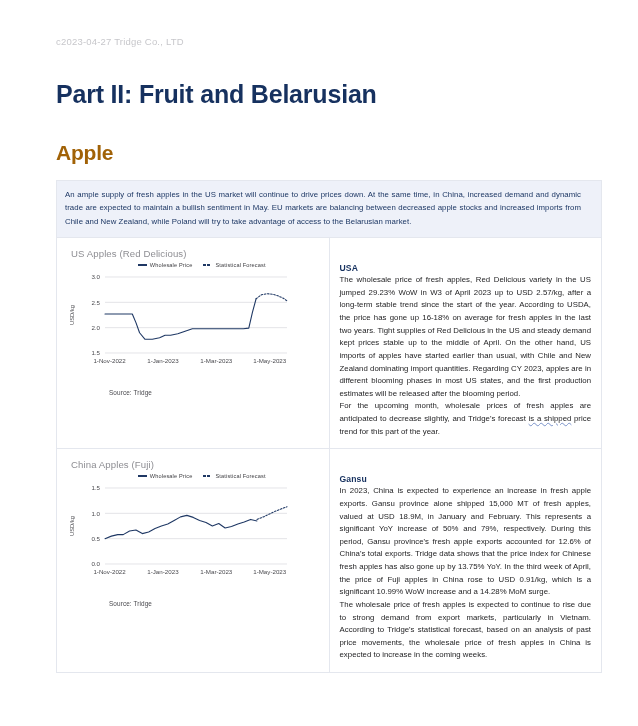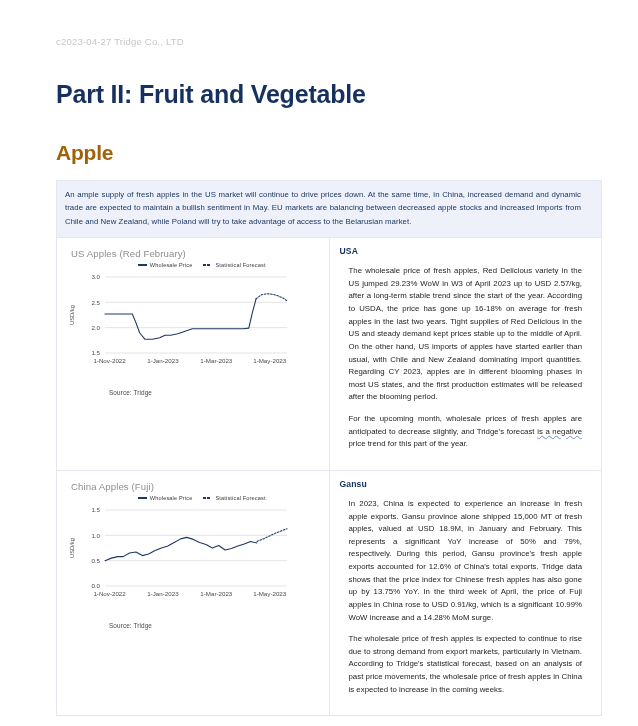--- a/index.html
+++ b/index.html
@@ -69,35 +69,35 @@
   
   .chart-cell {
     border: 1px solid #e4e7ee;
     width: 240px;
     vertical-align: top;
     padding: 8px 4px 10px 8px;
   }
   .text-cell {
     border: 1px solid #e4e7ee;
     vertical-align: top;
-    padding: 8px 10px 10px 10px;
+    padding: 25px 10px 10px 10px;
   }
   .country-head {
     color: #16315f;
     font-weight: bold;
     font-size: 8.6px;
     margin: 0 0 1px 0;
     letter-spacing: .1px;
   }
   .body-text {
     color: #1d1d1f;
     font-size: 7.8px;
     line-height: 1.62;
     text-align: justify;
-    margin: 9px;
+    margin: 0;
     letter-spacing: .02px;
   }
   .body-text + .body-text { margin-top: 0px; }
   .spell {
     text-decoration: underline;
     text-decoration-style: wavy;
     text-decoration-color: #7a93c9;
     text-decoration-thickness: .5px;
   }
 
@@ -143,35 +143,35 @@
   svg text { font-family: "Liberation Sans", sans-serif; }
 </style>
 </head>
 <body>
 
 <div class="page">
  <div class="page-inner">
 
   <div class="doc-meta">c2023-04-27 Tridge Co., LTD</div>
 
-  <h1 class="part-title">Part II: Fruit and Vegetable</h1>
+  <h1 class="part-title">Part II: Fruit and Belarusian</h1>
 
   <h2 class="commodity-title">Apple</h2>
 
   <table class="table">
     <tbody>
           <tr>
       <td class="summary-cell" colspan="2">
         <div class="summary-box">An ample supply of fresh apples in the US market will continue to drive prices down. At the same time, in China, increased demand and dynamic trade are expected to maintain a bullish sentiment in May. EU markets are balancing between decreased apple stocks and increased imports from Chile and New Zealand, while Poland will try to take advantage of access to the Belarusian market.</div>
       </td>
     </tr>
 
     <tr>
       <td class="chart-cell">
-        <div class="chart-title">US Apples (Red February)</div>
+        <div class="chart-title">US Apples (Red Delicious)</div>
         <div class="legend">
           <span class="legend-item">
             <span class="swatch-solid"></span>
             <span>Wholesale Price</span>
           </span>
           <span class="legend-item">
             <span class="swatch-dash"></span>
             <span>Statistical Forecast</span>
           </span>
         </div>
@@ -193,21 +193,21 @@
                   <path d="M40.00 42.99 L47.28 42.99 L54.56 42.99 L61.84 42.99 L67.30 42.99 L70.94 51.60 L74.58 61.73 L80.04 68.32 L87.32 68.32 L94.60 66.80 L100.06 64.27 L105.52 64.27 L112.80 62.75 L120.08 60.21 L127.36 57.68 L134.64 57.68 L141.92 57.68 L149.20 57.68 L156.48 57.68 L163.76 57.68 L171.04 57.68 L178.32 57.68 L183.78 57.17 L187.42 41.47 L191.06 27.79" fill="none" stroke="#1f3864" stroke-width="1.1" stroke-linejoin="round" stroke-linecap="round"></path>
                   <path d="M191.06 27.79 L196.52 23.73 L201.98 22.72 L207.44 23.23 L212.90 24.75 L218.36 27.28 L222.00 29.81" fill="none" stroke="#1f3864" stroke-width="1.1" stroke-linejoin="round" stroke-linecap="round" stroke-dasharray="1.6 1.6"></path>
                 </svg>
         </div>
         <div class="src">Source: Tridge</div>
       </td>
 
       <td class="text-cell">
         <div class="country-head">USA</div>
         <p class="body-text" id="usa-p1">The wholesale price of fresh apples, Red Delicious variety in the US jumped 29.23% WoW in W3 of April 2023 up to USD 2.57/kg, after a long-term stable trend since the start of the year. According to USDA, the price has gone up 16-18% on average for fresh apples in the last two years. Tight supplies of Red Delicious in the US and steady demand kept prices stable up to the middle of April. On the other hand, US imports of apples have started earlier than usual, with Chile and New Zealand dominating import quantities. Regarding CY 2023, apples are in different blooming phases in most US states, and the first production estimates will be released after the blooming period.</p>
-        <p class="body-text" id="usa-p2">For the upcoming month, wholesale prices of fresh apples are anticipated to decrease slightly, and Tridge's forecast <span class="spell">is a negative</span> price trend for this part of the year.</p>
+        <p class="body-text" id="usa-p2">For the upcoming month, wholesale prices of fresh apples are anticipated to decrease slightly, and Tridge's forecast <span class="spell">is a shipped</span> price trend for this part of the year.</p>
       </td>
     </tr>
 
     <tr>
       <td class="chart-cell">
         <div class="chart-title">China Apples (Fuji)</div>
         <div class="legend">
           <span class="legend-item">
             <span class="swatch-solid"></span>
             <span>Wholesale Price</span>

